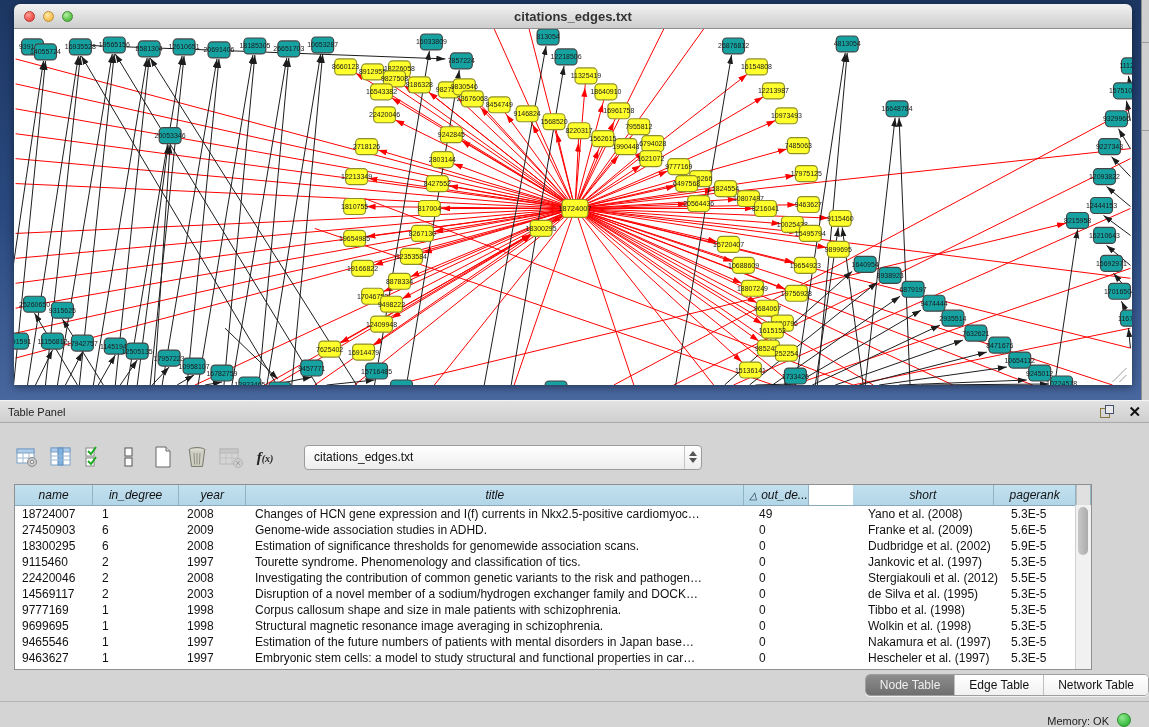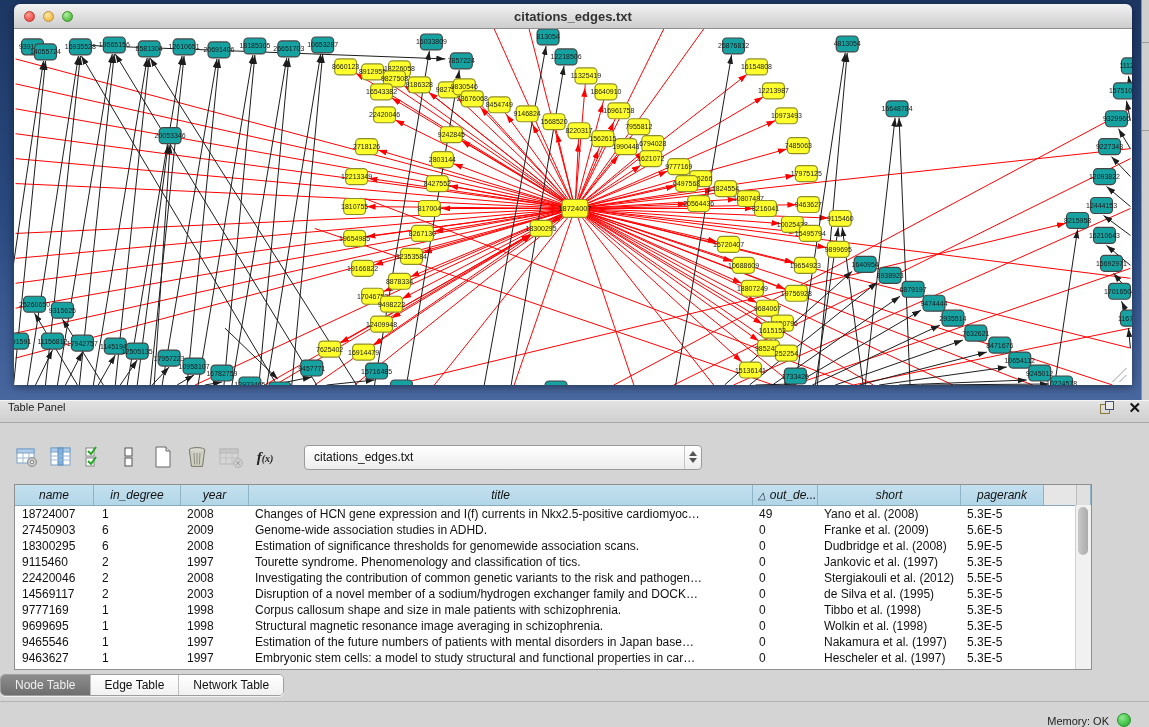--- a/index.html
+++ b/index.html
@@ -13,21 +13,21 @@
   .gwin-title{height:24px;border-radius:6px 6px 0 0;background:linear-gradient(180deg,#f2f2f2,#cdcdcd);border-bottom:1px solid #8f8f8f;position:relative;display:flex;align-items:center;justify-content:center;}
   .gwin-title .ttl{font-size:13px;color:#333;font-weight:bold;}
   .lights{position:absolute;left:10px;top:7px;display:flex;gap:8px;}
   .light{width:11px;height:11px;border-radius:50%;}
   .light.r{background:radial-gradient(circle at 35% 30%,#ff9d96,#ee5048 70%);border:1px solid #b73a34;box-sizing:border-box;}
   .light.y{background:radial-gradient(circle at 35% 30%,#ffe9a8,#f5bd4f 70%);border:1px solid #c08e2e;box-sizing:border-box;}
   .light.g{background:radial-gradient(circle at 35% 30%,#b5f0a2,#57c043 70%);border:1px solid #3e8d2f;box-sizing:border-box;}
   .gcanvas{width:1118px;height:356px;background:#ffffff;overflow:hidden;}
   
   .tpanel{position:absolute;left:0;top:400px;width:1149px;height:327px;background:#d4d4d4;}
-  .tpanel-bar{height:21px;background:linear-gradient(180deg,#e2e2e2,#cfcfcf);border-top:1px solid #f5f5f5;border-bottom:1px solid #a8a8a8;display:flex;align-items:flex-start;padding:0 8px;}
+  .tpanel-bar{height:21px;background:linear-gradient(180deg,#e2e2e2,#cfcfcf);border-top:1px solid #f5f5f5;border-bottom:1px solid #a8a8a8;display:flex;align-items:center;padding:0 8px;}
   .tpanel-bar .lbl{font-size:11px;color:#222;}
   .tpanel-bar .spacer{flex:1;}
   .float-ico{width:14px;height:13px;position:relative;margin-right:14px;cursor:pointer;}
   .float-ico .b1{position:absolute;left:0;bottom:0;width:8px;height:8px;border:1px solid #8a7a3a;background:transparent;}
   .float-ico .b2{position:absolute;right:0;top:0;width:7px;height:7px;border:1px solid #44506e;background:#e9e9e9;}
   .close-x{font-size:15px;font-weight:bold;color:#111;line-height:14px;cursor:pointer;}
   
   .toolbar{display:flex;align-items:center;height:40px;margin:14px 0 4px 14px;}
   .tbtn{width:26px;height:26px;margin-right:8px;display:flex;align-items:center;justify-content:center;}
   .fx{font-family:"Liberation Serif",serif;font-style:italic;font-weight:bold;font-size:15px;color:#222;}
@@ -42,24 +42,24 @@
   .thead{display:flex;height:20px;border-bottom:1px solid #8aa9bb;font-style:italic;}
   .th{background:linear-gradient(180deg,#c4e0ee,#b2d6e8);border-right:1px solid #8fb4c6;font-size:12px;color:#111;display:flex;align-items:center;justify-content:center;box-sizing:border-box;overflow:hidden;white-space:nowrap;}
   .th .sort{font-size:10px;margin-right:4px;color:#123;}
   .th.filler{background:#e6e6e6;border-right:none;flex:1;}
   .th.sb{background:#e0e0e0;width:15px;border-left:1px solid #bbb;}
   .trow{display:flex;height:16px;font-size:12px;color:#111;}
   .td{box-sizing:border-box;padding-left:6px;overflow:hidden;white-space:nowrap;display:flex;align-items:center;}
   .scrollcol{position:absolute;right:0;top:20px;bottom:0;width:15px;background:#f1f1f1;border-left:1px solid #d0d0d0;}
   .thumb{position:absolute;left:2px;top:2px;width:10px;height:48px;background:linear-gradient(90deg,#c9c9c9,#ababab);border-radius:5px;}
   
-  .c0{width:79px;} .c1{width:87px;} .c2{width:68px;} .c3{width:504px;text-align:right;} .c4{width:65px;} .c5{width:143px;} .c6{width:83px;}
+  .c0{width:79px;} .c1{width:87px;} .c2{width:68px;} .c3{width:504px;text-align:right;} .c4{width:65px;} .c5{width:143px;margin-left:44px;} .c6{width:83px;}
   .td.c0{padding-left:7px;} .td.c1{padding-left:8px;}
   
-  .tabs{position:absolute;left:0;top:274px;width:100%;display:flex;justify-content:flex-start;}
+  .tabs{position:absolute;left:0;top:274px;width:100%;display:flex;justify-content:flex-end;}
   .seg{display:flex;border:1px solid #9e9e9e;border-radius:5px;overflow:hidden;background:#fdfdfd;box-shadow:0 1px 0 rgba(255,255,255,.7);}
   .seg .tab{font-size:12px;padding:3px 14px;color:#111;border-right:1px solid #bfbfbf;background:linear-gradient(180deg,#ffffff,#f1f1f1);cursor:pointer;}
   .seg .tab:last-child{border-right:none;}
   .seg .tab.active{background:linear-gradient(180deg,#8d8d8d,#6f6f6f);color:#efefef;}
   
   .statusbar{position:absolute;left:0;bottom:0;width:100%;height:26px;border-top:1px solid #b4b4b4;display:flex;align-items:flex-end;justify-content:flex-end;padding-right:18px;box-sizing:border-box;background:#d4d4d4;}
   .statusbar .mem{font-size:11px;color:#222;margin-right:8px;}
   .led{width:14px;height:14px;border-radius:50%;background:radial-gradient(circle at 35% 30%,#8fe88f,#35b93a 75%);border:1px solid #2a8f2e;box-sizing:border-box;}
   svg text{font-family:"Liberation Sans",sans-serif;}
 </style>
@@ -654,21 +654,21 @@
           <div class="td c4">0</div>
           <div class="td c5">Franke et al. (2009)</div>
           <div class="td c6">5.6E-5</div>
         </div>
         <div class="trow">
           <div class="td c0">18300295</div>
           <div class="td c1">6</div>
           <div class="td c2">2008</div>
           <div class="td c3">Estimation of significance thresholds for genomewide association scans.</div>
           <div class="td c4">0</div>
-          <div class="td c5">Dudbridge et al. (2008)</div>
+          <div class="td c5">Dudbridge et al. (2002)</div>
           <div class="td c6">5.9E-5</div>
         </div>
         <div class="trow">
           <div class="td c0">9115460</div>
           <div class="td c1">2</div>
           <div class="td c2">1997</div>
           <div class="td c3">Tourette syndrome. Phenomenology and classification of tics.</div>
           <div class="td c4">0</div>
           <div class="td c5">Jankovic et al. (1997)</div>
           <div class="td c6">5.3E-5</div>

